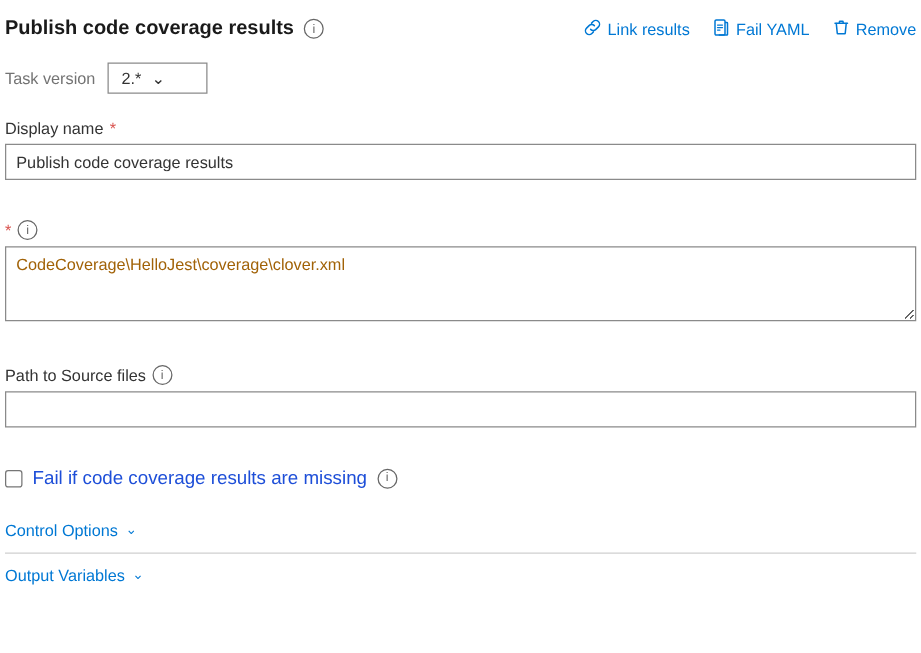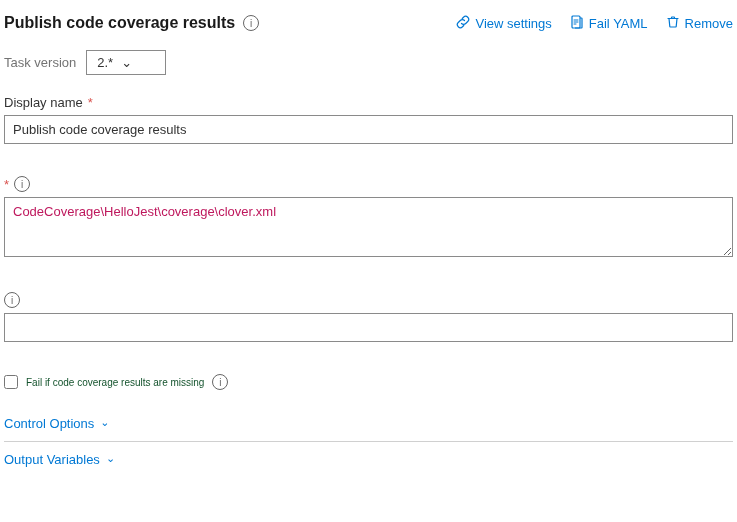--- a/index.html
+++ b/index.html
@@ -123,43 +123,43 @@
       color: #333;
       outline: none;
       font-family: inherit;
     }
 
     .field-textarea {
       width: 100%;
       border: 1px solid #8a8a8a;
       padding: 6px 8px;
       font-size: 13px;
-      color: #be185d;
+      color: #a16207;
       outline: none;
       font-family: inherit;
       resize: vertical;
       min-height: 60px;
     }
 
     .checkbox-row {
       display: flex;
       align-items: center;
       gap: 8px;
       margin-bottom: 16px;
     }
 
     .checkbox-row input[type="checkbox"] {
       width: 14px;
       height: 14px;
       cursor: pointer;
     }
 
     .checkbox-label {
-      font-size: 10px;
-      color: #14532d;
+      font-size: 15px;
+      color: #1d4ed8;
     }
 
     .collapsible-section {
       padding: 10px 0;
       border-bottom: 1px solid #d0d0d0;
     }
 
     .collapsible-header {
       display: flex;
       align-items: flex-start;
@@ -189,21 +189,21 @@
       <span class="info-circle" title="Information">i</span>
     </div>
     <div class="header-actions">
       <a class="action-link">
         <span>
           <svg width="14" height="14" viewBox="0 0 14 14" fill="none">
             <path d="M5.5 8.5a3 3 0 004.243 0l2-2a3 3 0 00-4.243-4.243L6.25 3.5" stroke="#0078d4" stroke-width="1.2" stroke-linecap="round"></path>
             <path d="M8.5 5.5a3 3 0 00-4.243 0l-2 2a3 3 0 004.243 4.243L7.75 10.5" stroke="#0078d4" stroke-width="1.2" stroke-linecap="round"></path>
           </svg>
         </span>
-        <span>View settings</span>
+        <span>Link results</span>
       </a>
       <a class="action-link">
         <span>
           <svg width="14" height="14" viewBox="0 0 14 14" fill="none">
             <rect x="2" y="1" width="8" height="12" rx="1" stroke="#0078d4" stroke-width="1.2"></rect>
             <path d="M10 3h1.5a.5.5 0 01.5.5v9a.5.5 0 01-.5.5H5" stroke="#0078d4" stroke-width="1.2"></path>
             <path d="M4 5h4M4 7h4M4 9h2" stroke="#0078d4" stroke-width="1" stroke-linecap="round"></path>
           </svg>
         </span>
         <span>Fail YAML</span>
@@ -238,20 +238,21 @@
   <div class="field-group">
     <div class="field-label">
       <span class="required">*</span>
       <span class="info-circle" title="Path to summary files info">i</span>
     </div>
     <textarea class="field-textarea" style="">CodeCoverage\HelloJest\coverage\clover.xml</textarea>
   </div>
 
   <div class="field-group">
     <div class="field-label">
+      <span>Path to Source files</span>
       <span class="info-circle" title="Path to source files info">i</span>
     </div>
     <input type="text" class="field-input" value="" style="">
   </div>
 
   <div class="checkbox-row">
     <input type="checkbox" id="fail-missing-cb" style="">
     <label class="checkbox-label" for="fail-missing-cb">Fail if code coverage results are missing</label>
     <span class="info-circle" title="Fail if missing info">i</span>
   </div>

